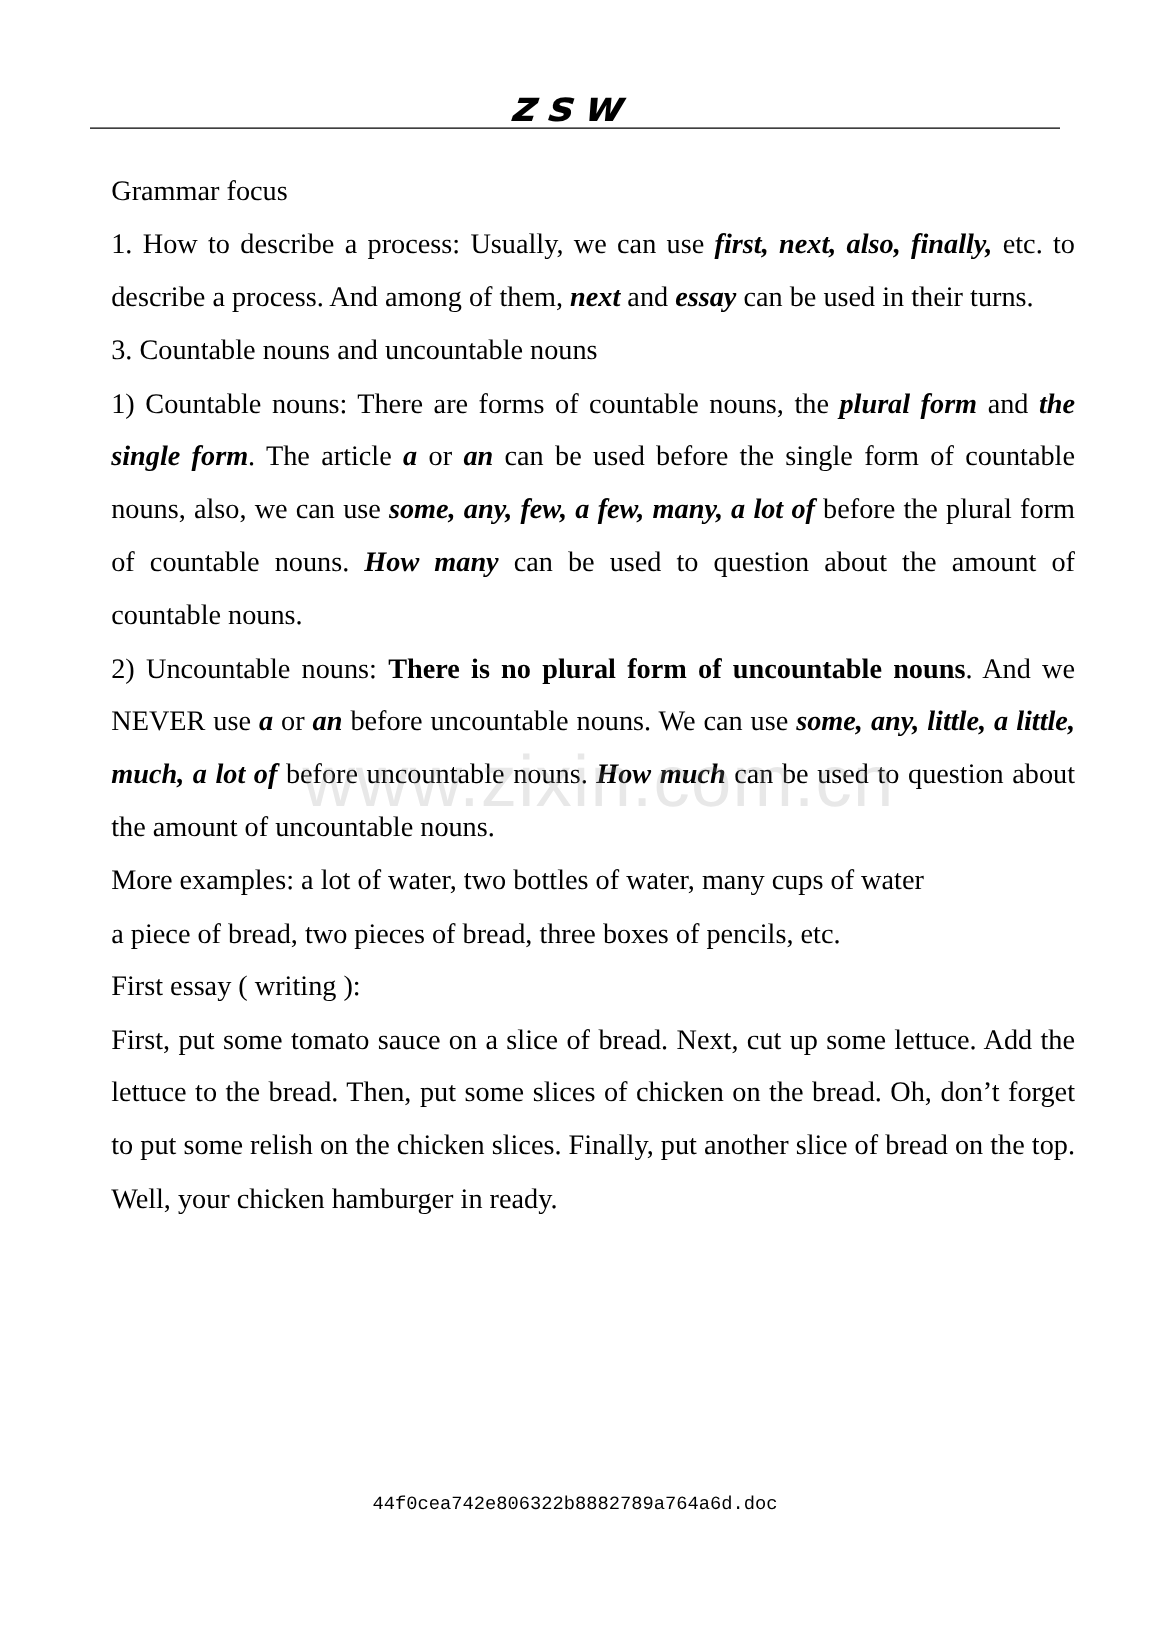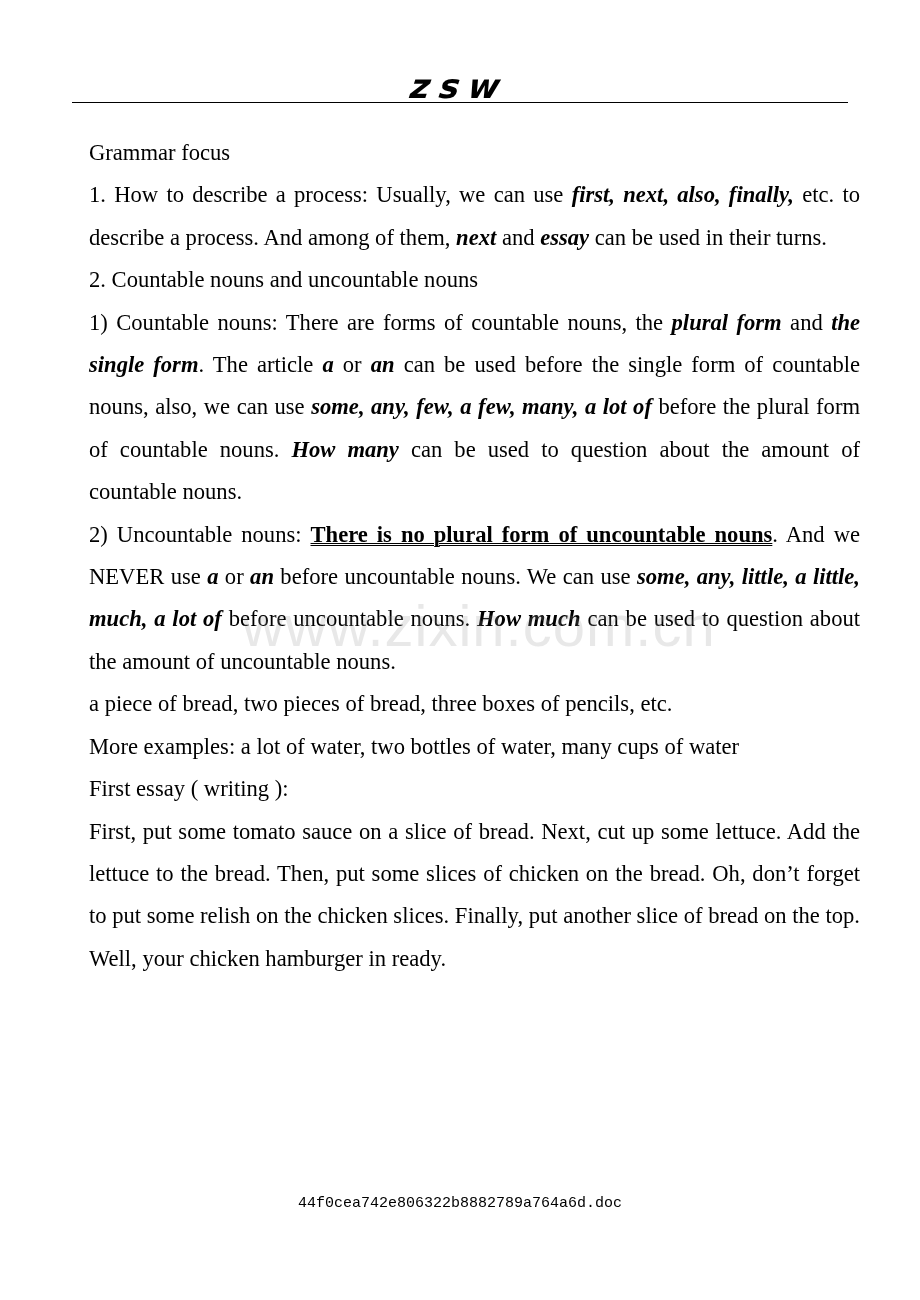--- a/index.html
+++ b/index.html
@@ -7,41 +7,41 @@
          font-family: "Liberation Serif", "DejaVu Serif", serif; color: #000; }
   .header-title { position: absolute; left: 0; width: 920px; top: 66px; text-align: center;
                   font-family: "DejaVu Sans", sans-serif; font-weight: bold; font-style: italic;
                   font-size: 34px; letter-spacing: 9px; line-height: 40px; transform: skewX(-8deg); }
   .header-rule { position: absolute; left: 72px; width: 776px; top: 102px; height: 0;
                  border-top: 1.5px solid #000; }
   .body-text { position: absolute; left: 75px; width: 771px; top: 132px;
                font-size: 22.6px; line-height: 42.4px; text-align: justify; margin-left: 14px; }
   .body-text p { margin: 0; }
   .bi { font-weight: bold; font-style: italic; }
-  .ul { font-weight: bold; text-decoration: underline; text-decoration-style: double;
+  .ul { font-weight: bold; text-decoration-style: double;
         text-decoration-thickness: 1px; }
   .watermark { position: absolute; left: 242px; top: 596px; font-family: Liberation Sans, sans-serif;
                font-size: 58px; color: rgba(150,150,150,0.22); letter-spacing: 1px;
                pointer-events: none; line-height: 60px; }
   .footer { position: absolute; left: 0; width: 920px; top: 1195px; text-align: center;
             font-size: 15px; font-family: Liberation Mono, monospace; }
 </style>
 </head>
 <body>
 
 <div class="header-title">zsw</div>
 <div class="header-rule"></div>
 
 <div class="body-text">
   <p>Grammar focus</p>
   <p><span>1. How to describe a process: Usually, we can use </span><span class="bi">first, next, also, finally,</span><span> etc. to describe a process. And among of them, </span><span class="bi">next</span><span> and </span><span class="bi">essay</span><span> can be used in their turns.</span></p>
-  <p>2. Countable nouns and uncountable nouns</p>
+  <p>3. Countable nouns and uncountable nouns</p>
   <p><span>1) Countable nouns: There are forms of countable nouns, the </span><span class="bi">plural form</span><span> and </span><span class="bi">the single form</span><span>. The article </span><span class="bi">a</span><span> or </span><span class="bi">an</span><span> can be used before the single form of countable nouns, also, we can use </span><span class="bi">some, any, few, a few, many, a lot of</span><span> before the plural form of countable nouns. </span><span class="bi">How many</span><span> can be used to question about the amount of countable nouns.</span></p>
   <p><span>2) Uncountable nouns: </span><span class="ul">There is no plural form of uncountable nouns</span><span>. And we NEVER use </span><span class="bi">a</span><span> or </span><span class="bi">an</span><span> before uncountable nouns. We can use </span><span class="bi">some, any, little, a little, much, a lot of</span><span> before uncountable nouns. </span><span class="bi">How much</span><span> can be used to question about the amount of uncountable nouns.</span></p>
+  <p style="text-align:left">More examples: a lot of water, two bottles of water, many cups of water</p>
   <p style="text-align:left">a piece of bread, two pieces of bread, three boxes of pencils, etc.</p>
-  <p style="text-align:left">More examples: a lot of water, two bottles of water, many cups of water</p>
   <p>First essay ( writing ):</p>
   <p>First, put some tomato sauce on a slice of bread. Next, cut up some lettuce. Add the lettuce to the bread. Then, put some slices of chicken on the bread. Oh, don’t forget to put some relish on the chicken slices. Finally, put another slice of bread on the top. Well, your chicken hamburger in ready.</p>
 </div>
 
 <div class="watermark">www.zixin.com.cn</div>
 
 <div class="footer">44f0cea742e806322b8882789a764a6d.doc</div>
 
 </body></html>

